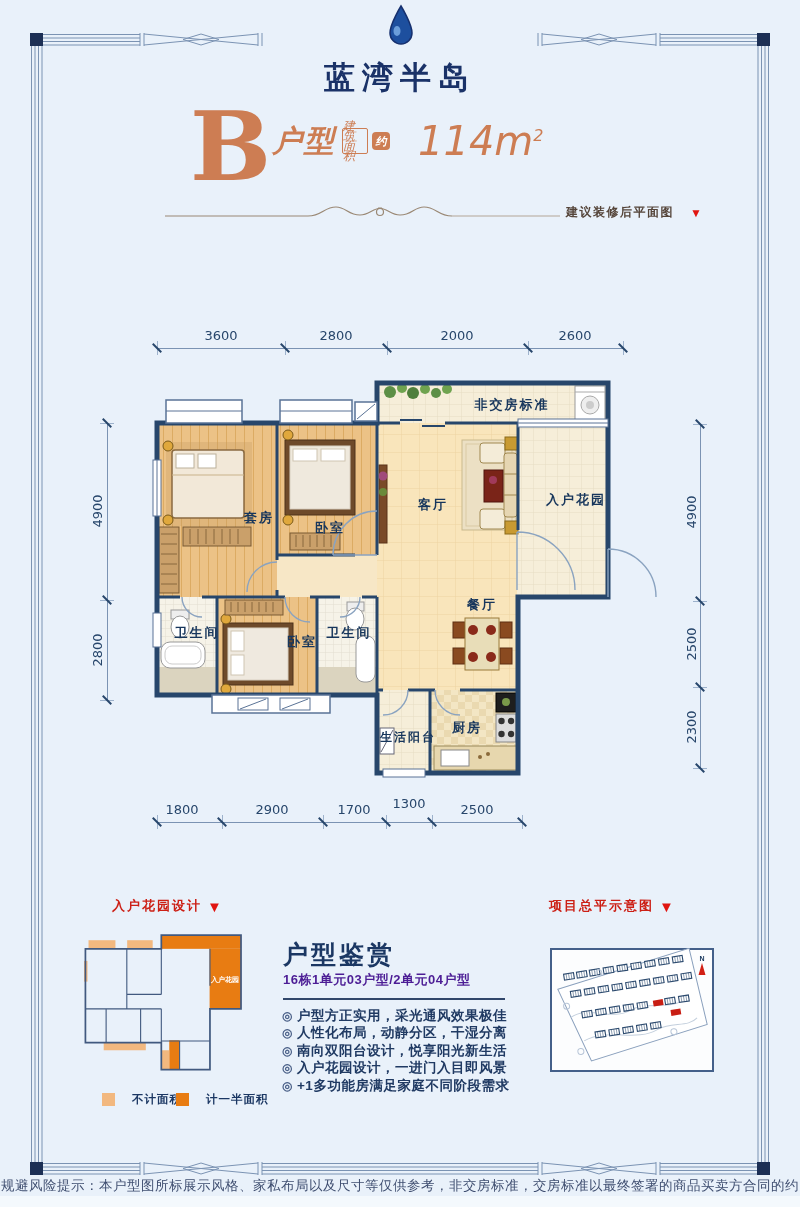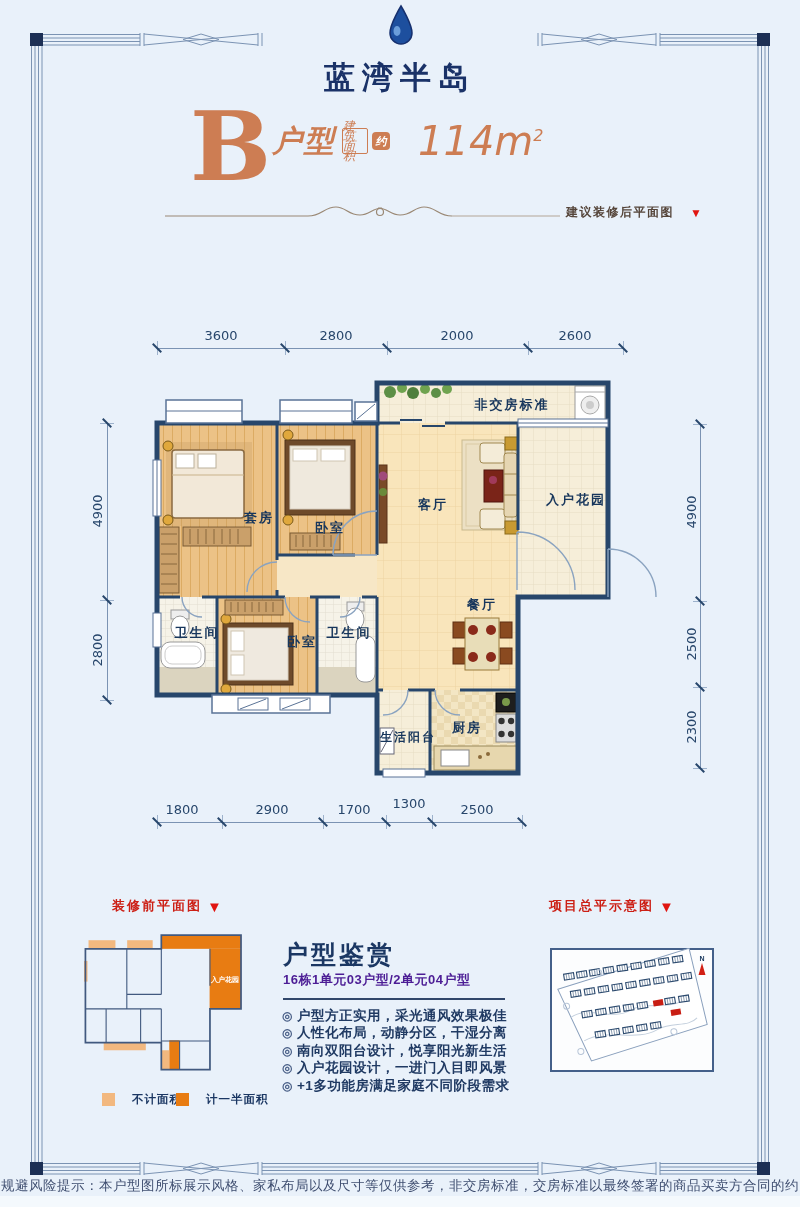--- a/index.html
+++ b/index.html
@@ -376,21 +376,21 @@
   <span class="dim" style="left:477px;top:802px">2500</span>
 
   <span class="dimv" style="left:97px;top:511px">4900</span>
   <span class="dimv" style="left:97px;top:650px">2800</span>
 
   <span class="dimv" style="left:691px;top:512px">4900</span>
   <span class="dimv" style="left:691px;top:644px">2500</span>
   <span class="dimv" style="left:691px;top:727px">2300</span>
 
   <div class="red-label abs" style="left:112px;top:897px">
-    <span>装修前平面图</span>
+    <span>入户花园设计</span>
     <span class="tri" style="font-size:15px">▼</span>
   </div>
 
   <svg class="abs" style="left:80px;top:930px" width="190" height="150" viewBox="0 0 190 150">
     <g transform="translate(3,4) scale(0.345)">
       <g stroke="none">
         <rect x="227" y="3" width="231" height="40" fill="#e87c12"></rect>
         <rect x="367" y="43" width="91" height="174" fill="#e87c12"></rect>
         <rect x="250" y="308" width="30" height="85" fill="#e87c12"></rect>
         <rect x="16" y="18" width="78" height="25" fill="#f2b87f"></rect>

